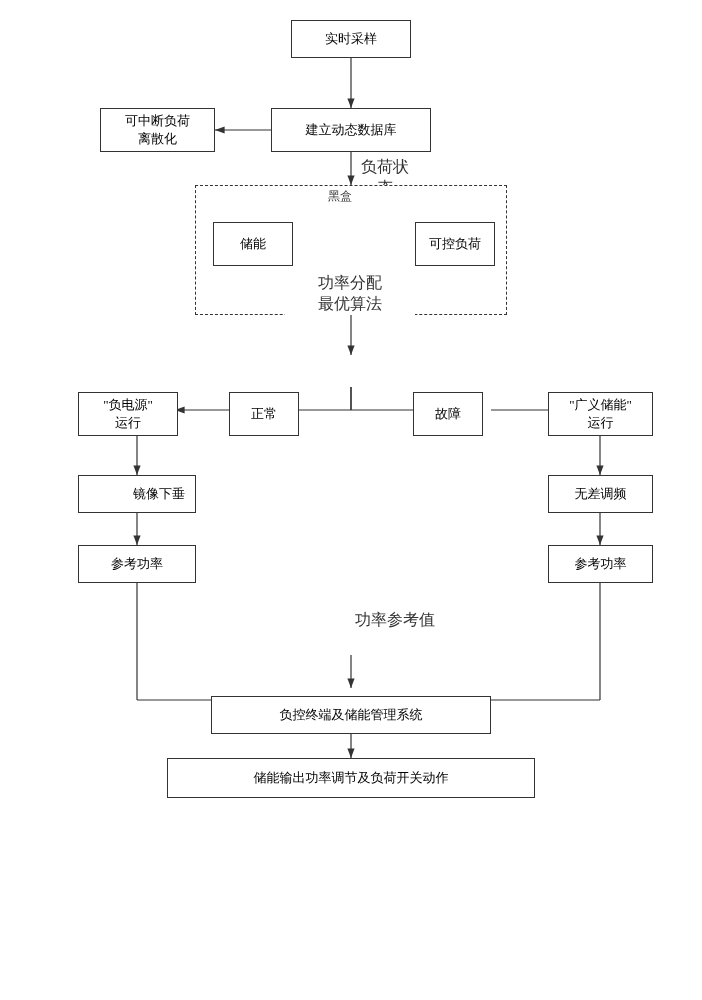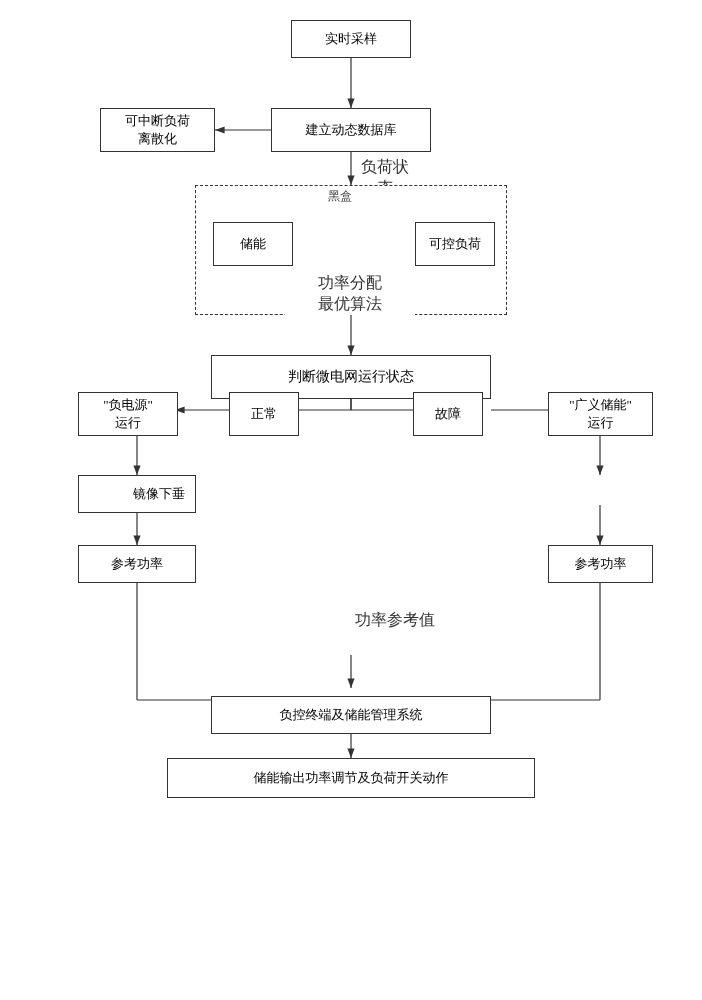--- a/index.html
+++ b/index.html
@@ -129,23 +129,20 @@
 
   <div class="box" style="left:415px; top:222px; width:80px; height:44px;">
     <span>可控负荷</span>
   </div>
 
   <div class="label" style="left:285px; top:273px; width:130px; text-align:center;">
     <span style="white-space:pre-line;">功率分配
 最优算法</span>
   </div>
 
-  <div class="box" style="left:211px; top:355px; width:280px; height:44px; font-size:14px;">
-    <span>判断微电网运行状态</span>
-  </div>
 
   <div class="box" style="left:78px; top:392px; width:100px; height:44px;">
     <span style="white-space:pre-line;">"负电源"
 运行</span>
   </div>
 
   <div class="box" style="left:229px; top:392px; width:70px; height:44px;">
     <span>正常</span>
   </div>
 
@@ -159,20 +156,23 @@
   </div>
 
   <div class="box" style="left:78px; top:475px; width:118px; height:38px;padding-left:44px;">
     <span>镜像下垂</span>
   </div>
 
   <div class="box" style="left:78px; top:545px; width:118px; height:38px;">
     <span>参考功率</span>
   </div>
 
+  <div class="box" style="left:548px; top:475px; width:105px; height:38px;">
+    <span>无差调频</span>
+  </div>
 
   <div class="box" style="left:548px; top:545px; width:105px; height:38px;">
     <span>参考功率</span>
   </div>
 
   <div class="label" style="left:355px; top:610px; width:80px; text-align:left;">
     <span>功率参考值</span>
   </div>
 
   <div class="box" style="left:211px; top:696px; width:280px; height:38px;">

